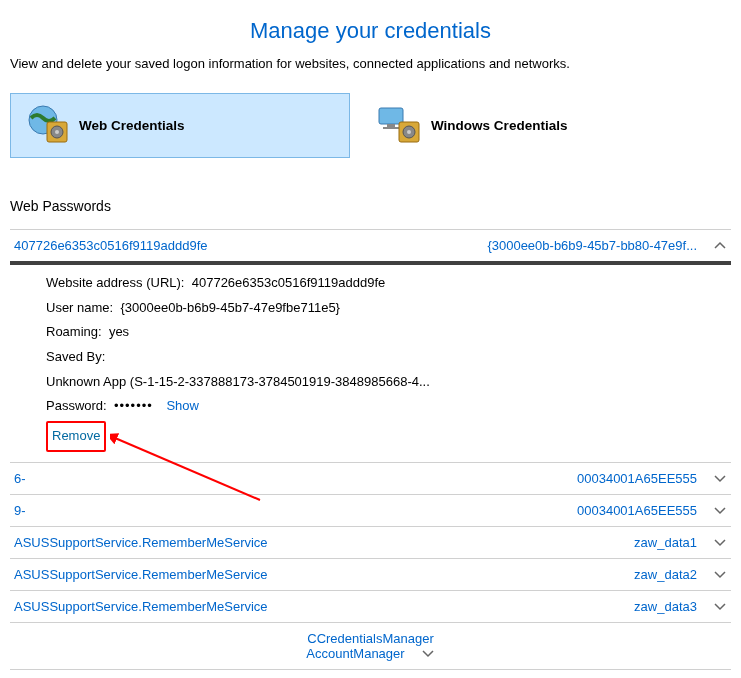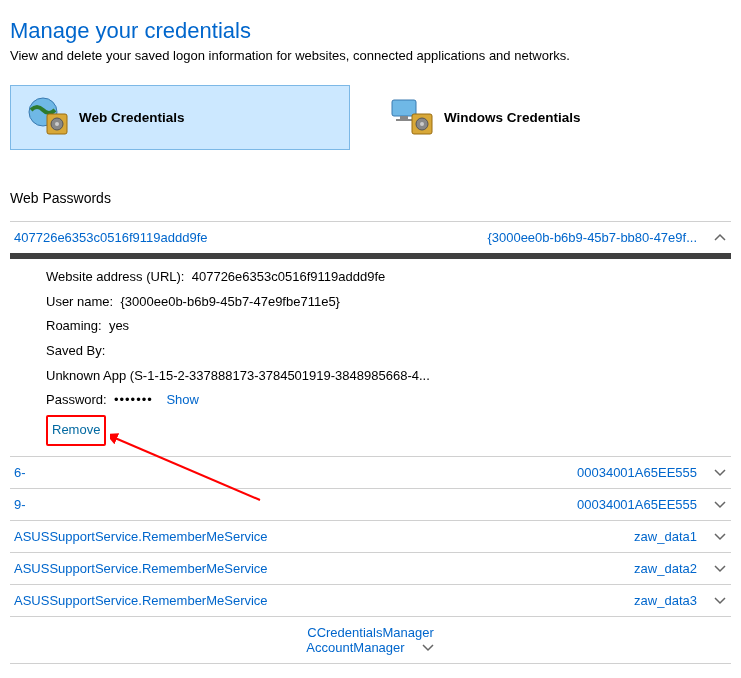--- a/index.html
+++ b/index.html
@@ -9,30 +9,31 @@
     font-family: "Segoe UI", Tahoma, sans-serif;
     font-size: 13px;
     color: #000;
     background: #fff;
     width: 741px;
   }
   .title {
     color: #0066cc;
     font-size: 22px;
     font-weight: 400;
-    margin: 8px 0 4px 0;
+    margin: 8px 0 12px 0;
+    text-align: center;
   }
   .subtitle {
     font-size: 13px;
     color: #000;
     margin-bottom: 22px;
   }
   .tabs {
     display: flex;
-    gap: 25px;
+    gap: 12px;
     margin-bottom: 40px;
   }
   .tab {
     display: flex;
     align-items: center;
     gap: 10px;
     padding: 10px 14px;
     border: 1px solid transparent;
     width: 340px;
     cursor: pointer;
@@ -72,21 +73,21 @@
   }
   .chev {
     width: 14px;
     height: 14px;
     stroke: #666;
     stroke-width: 1.5;
     fill: none;
   }
   .detail {
     padding: 6px 4px 10px 36px;
-    border-top: 6px solid #404040;
+    border-top: 4px solid #404040;
     font-size: 13px;
     line-height: 1.9;
   }
   .detail .field-label { color: #000; }
   .pw-dots { letter-spacing: 1px; }
   .show-link { color: #0066cc; cursor: pointer; margin-left: 10px; }
   .remove-link {
     color: #0369a1;
     cursor: pointer;
     display: inline-block;

